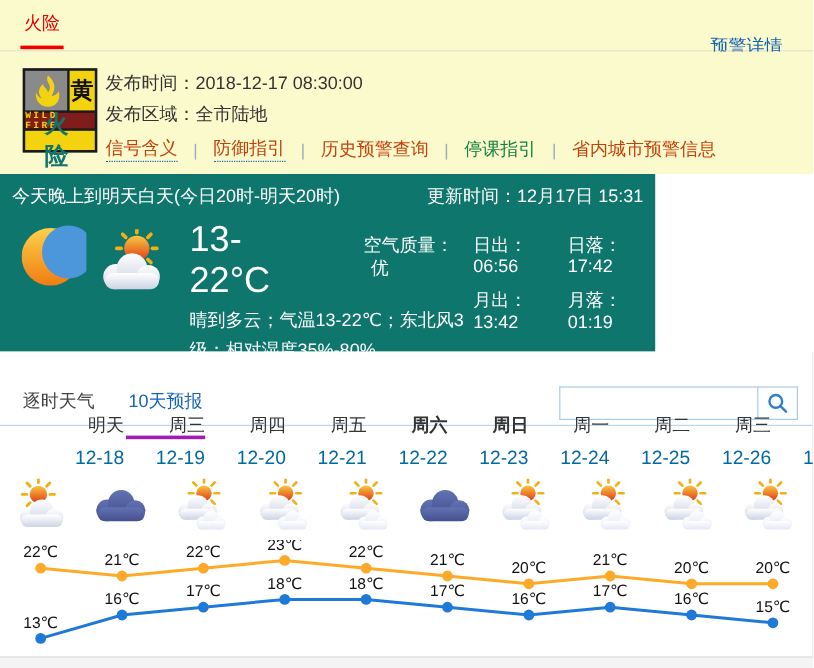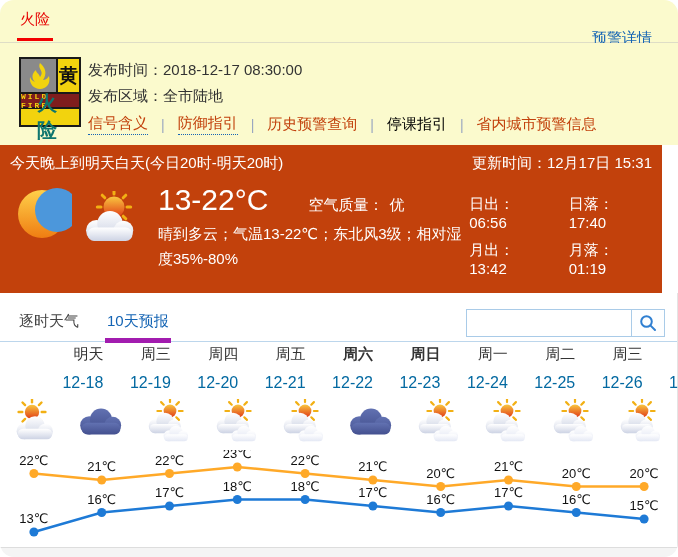--- a/index.html
+++ b/index.html
@@ -1,58 +1,58 @@
 <!DOCTYPE html>
 <html><head>
 <meta charset="utf-8">
 <style>
   html,body{margin:0;padding:0;background:#fff;}
   .page{position:relative;width:678px;height:557px;overflow:hidden;
-        font-family:"Liberation Sans","DejaVu Sans",sans-serif;color:#333;background:#fff;border-radius:14px;}
+        font-family:"Liberation Sans","DejaVu Sans",sans-serif;color:#333;background:#fff;}
   
   .topbar{position:absolute;left:0;top:0;width:678px;height:42px;background:#FBFACD;border-bottom:1px solid #DEDDC6;}
   .alert-tab{position:absolute;left:17px;top:10px;padding:0 3px 9px 3px;font-size:15px;color:#E60000;border-bottom:3px solid #F20000;cursor:pointer;}
   .detail-link{position:absolute;right:26px;top:11px;font-size:15px;color:#1464B4;text-decoration:none;cursor:pointer;margin-top:18px;}
   
   .warning{position:absolute;left:0;top:43px;width:678px;height:102px;background:#FBFACD;}
   .fire-badge{position:absolute;left:19px;top:14px;width:62px;height:70px;background:#1A1A1A;border:2px solid #1A1A1A;
               display:grid;grid-template-columns:35px 1fr;grid-template-rows:33px 13px 16px;gap:2px;box-sizing:border-box;}
   .fb-flame{background:#8A8A8A;display:flex;align-items:center;justify-content:center;}
   .fb-huang{background:#F2D30E;color:#111;font-size:19px;font-weight:bold;display:flex;align-items:center;justify-content:center;}
   .fb-band{grid-column:1/3;background:#7f1d1d;color:#F2D30E;font-size:8px;font-weight:bold;letter-spacing:2px;
            display:flex;align-items:center;justify-content:center;font-family:"Liberation Mono","DejaVu Sans Mono",monospace;}
   .fb-bottom{grid-column:1/3;background:#F2D30E;color:#0f766e;font-size:20px;font-weight:bold;letter-spacing:9px;
              display:flex;align-items:center;justify-content:center;padding-left:16px;}
   .warning-info{position:absolute;left:88px;top:14px;font-size:15px;}
   .w-row{height:26px;line-height:26px;color:#333;}
   .w-links{margin-top:5px;font-size:15px;display:flex;align-items:center;}
   .w-link{color:#c2410c;text-decoration:none;cursor:pointer;}
   .w-link.style-dotted{border-bottom:1px dotted #1464B4;padding-bottom:1px;}
-  .w-link.style-red{color:#000000;}
+  .w-link.style-red{color:#15803d;}
   .link-sep{color:#9AA7C0;margin:0 13px;font-size:14px;}
   
-  .blue{position:absolute;left:0;top:145px;width:662px;height:148px;background:#c2410c;color:#fff;}
+  .blue{position:absolute;left:0;top:145px;width:546px;height:148px;background:#0f766e;color:#fff;}
   .blue-head{display:flex;justify-content:space-between;padding:9px 10px 0 10px;font-size:15px;}
   .blue-body{display:flex;align-items:flex-start;padding:10px 12px 0 18px;}
   .moon-wrap{margin-top:2px;}
   .suncloud-wrap{margin-left:10px;margin-top:8px;}
   .cw-text{margin-left:16px;width:352px;}
   .cw-line1{display:flex;align-items:baseline;}
   .temp{font-size:30px;line-height:34px;}
   .aq{font-size:15px;margin-left:40px;}
   .aqv{margin-left:6px;}
   .cw-desc{font-size:15px;line-height:25px;margin-top:4px;}
   .sunmoon{margin-left:auto;margin-right:10px;margin-top:12px;display:grid;
            grid-template-columns:auto auto;column-gap:28px;row-gap:10px;font-size:15px;}
   
   .card{position:absolute;left:0;top:293px;width:677px;height:254px;background:#fff;border-right:1px solid #E4E4E4;}
-  .tabs-row{position:absolute;left:0;top:4px;width:677px;height:45px;border-bottom:1px solid #BCD6EC;box-sizing:border-box;}
+  .tabs-row{position:absolute;left:0;top:17px;width:677px;height:45px;border-bottom:1px solid #BCD6EC;box-sizing:border-box;}
   .tabs{display:flex;gap:24px;padding-left:17px;padding-top:15px;}
   .tab{font-size:15px;color:#444;padding:0 2px 10px 2px;cursor:pointer;}
-  .tab.active{color:#1464B4;border-bottom:5px solid #a21caf;padding-bottom:7px;}
+  .tab.active{color:#1464B4;border-bottom:3px solid #a21caf;padding-bottom:19px;}
   .search{position:absolute;right:12px;top:12px;display:flex;}
   .search input{width:165px;height:28px;border:1px solid #A9CBE8;border-right:none;outline:none;font-size:14px;padding:0 6px;box-sizing:border-box;}
   .search button{width:34px;height:28px;border:1px solid #A9CBE8;background:#FDFEFF;cursor:pointer;display:flex;align-items:center;justify-content:center;padding:0;}
   .days{position:absolute;left:12px;top:52px;width:674px;display:grid;grid-template-columns:repeat(10,1fr);text-align:right;padding-left:24px;}
   .day-name{font-size:15px;color:#333;}
   .day-col.bold .day-name{font-weight:bold;}
   .day-date{font-size:16px;color:#0369a1;margin-top:10px;}
   .icons{position:absolute;left:0;top:104px;width:674px;display:grid;grid-template-columns:repeat(10,1fr);}
   .icon-cell{display:flex;align-items:center;justify-content:center;height:50px;}
   .chart{position:absolute;left:0;top:157px;}
@@ -161,21 +161,21 @@
       </div>
       <div class="cw-text">
         <div class="cw-line1">
           <span class="temp">13-22°C</span>
           <span class="aq"><span>空气质量：</span><span class="aqv">优</span></span>
         </div>
         <div class="cw-desc">晴到多云；气温13-22℃；东北风3级；相对湿度35%-80%</div>
       </div>
       <div class="sunmoon">
           <div class="sm-item"><span>日出：</span><span>06:56</span></div>
-          <div class="sm-item"><span>日落：</span><span>17:40</span></div>
+          <div class="sm-item"><span>日落：</span><span>17:42</span></div>
           <div class="sm-item"><span>月出：</span><span>13:42</span></div>
           <div class="sm-item"><span>月落：</span><span>01:19</span></div>
         </div>
     </div>
   </div>
 
   <div class="card">
     <div class="tabs-row">
       <div class="tabs">
           <div class="tab">逐时天气</div>

